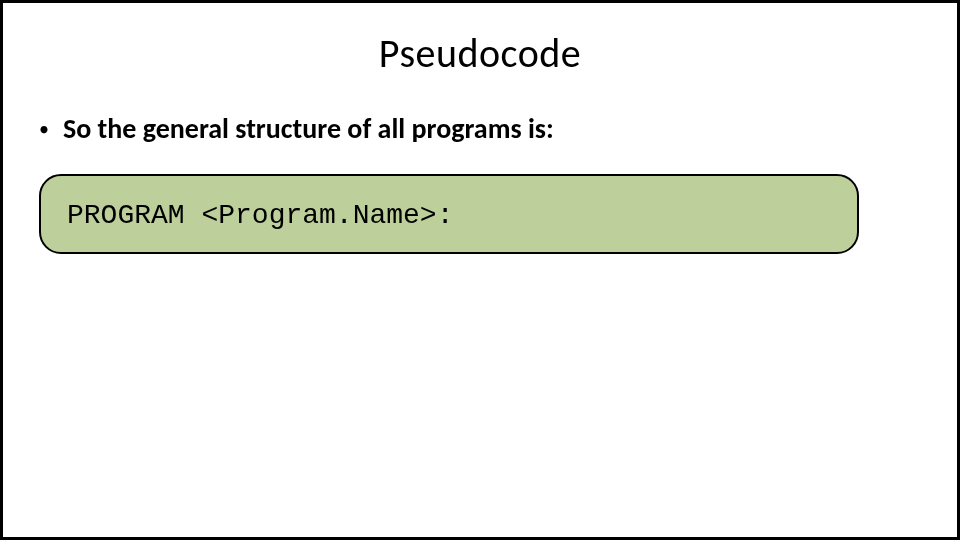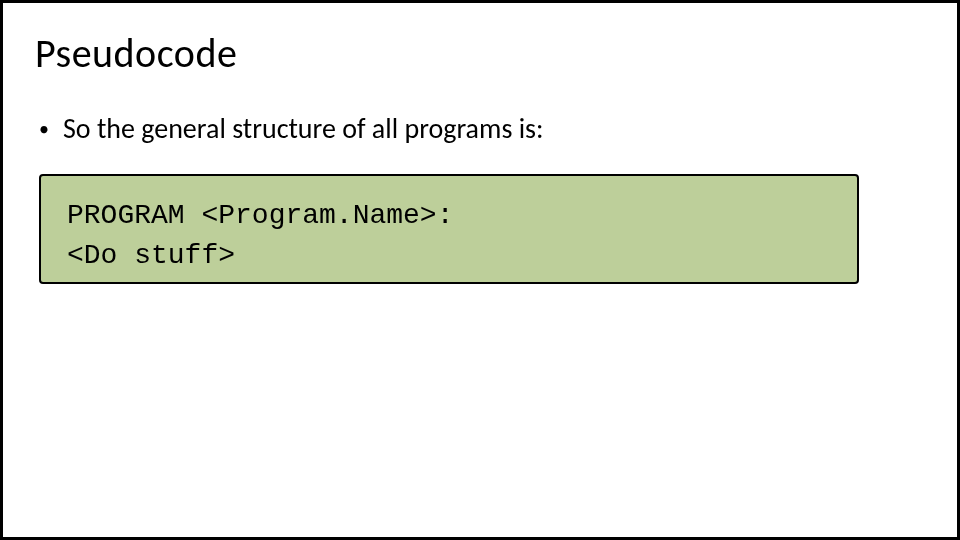--- a/index.html
+++ b/index.html
@@ -13,46 +13,48 @@
   }
   .slide-frame {
     box-sizing: border-box;
     width: 960px;
     height: 540px;
     border: 3px solid #000;
     padding: 18px 32px 32px 32px;
     position: relative;
   }
   .title {
+    text-align: center;
     font-size: 40px;
     font-weight: 400;
     margin: 8px 0 34px 0;
     letter-spacing: 0.5px;
   }
   .bullet-row {
     display: flex;
     align-items: flex-start;
     margin-bottom: 28px;
     padding-left: 4px;
   }
   .bullet-dot {
     font-size: 20px;
     line-height: 34px;
     margin-right: 14px;
     color: #000;
   }
   .bullet-text {
     font-size: 28px;
     line-height: 34px;
+    font-weight: bold;
   }
   .code-box {
     background: #bdcf9a;
     border: 2.5px solid #000;
-    border-radius: 4px;
-    padding: 20px 26px 6px 26px;
+    border-radius: 22px;
+    padding: 20px 26px 16px 26px;
     width: 820px;
     box-sizing: border-box;
     margin-left: 4px;
   }
   .code-line {
     font-family: "Courier New", Courier, monospace;
     font-size: 28px;
     line-height: 40px;
     white-space: pre;
     color: #000;
@@ -65,16 +67,15 @@
 
   <h1 class="title">Pseudocode</h1>
 
   <div class="bullet-row">
     <span class="bullet-dot">•</span>
     <span class="bullet-text">So the general structure of all programs is:</span>
   </div>
 
   <div class="code-box">
     <div class="code-line">PROGRAM &lt;Program.Name&gt;:</div>
-    <div class="code-line">&lt;Do stuff&gt;</div>
   </div>
 
 </div>
 
 </body></html>

